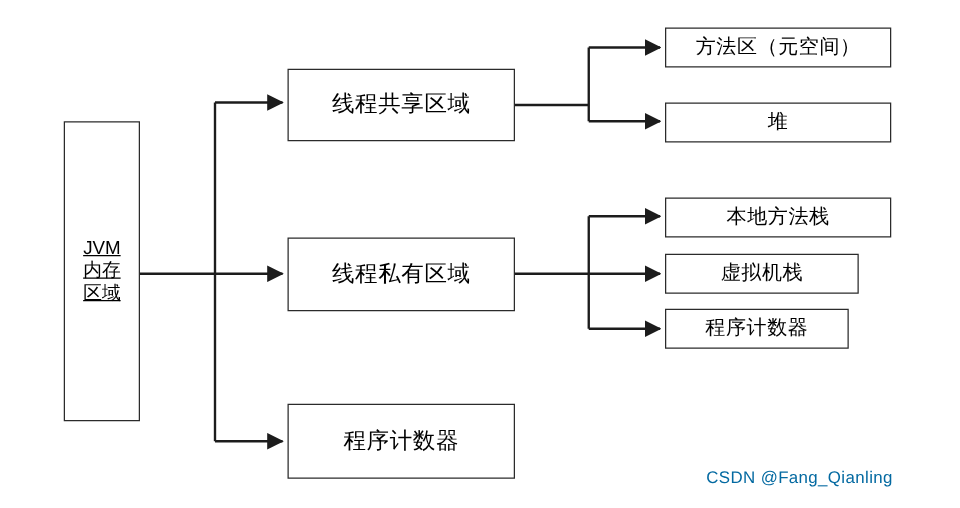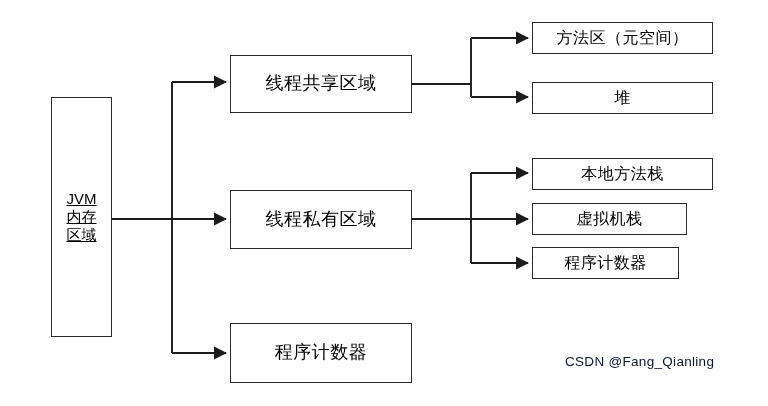--- a/index.html
+++ b/index.html
@@ -113,15 +113,15 @@
   <div class="node node-leaf" style="left: 532px; top: 22px; width: 181px; height: 32px; border-color: rgb(43, 43, 43);">方法区（元空间）</div>
 
   <div class="node node-leaf" style="left: 532px; top: 82px; width: 181px; height: 32px; border-color: rgb(43, 43, 43);">堆</div>
 
   <div class="node node-leaf" style="left: 532px; top: 158px; width: 181px; height: 32px; border-color: rgb(43, 43, 43);">本地方法栈</div>
 
   <div class="node node-leaf" style="left: 532px; top: 203px; width: 155px; height: 32px; border-color: rgb(43, 43, 43);">虚拟机栈</div>
 
   <div class="node node-leaf" style="left: 532px; top: 247px; width: 147px; height: 32px; border-color: rgb(43, 43, 43);">程序计数器</div>
 
-  <div class="watermark" style="left: 565px; top: 354px; color: #0f172a;">CSDN @Fang_Qianling</div>
+  <div class="watermark" style="left: 565px; top: 374px; color: #0369a1;">CSDN @Fang_Qianling</div>
 
 </div>
 
 </body></html>

